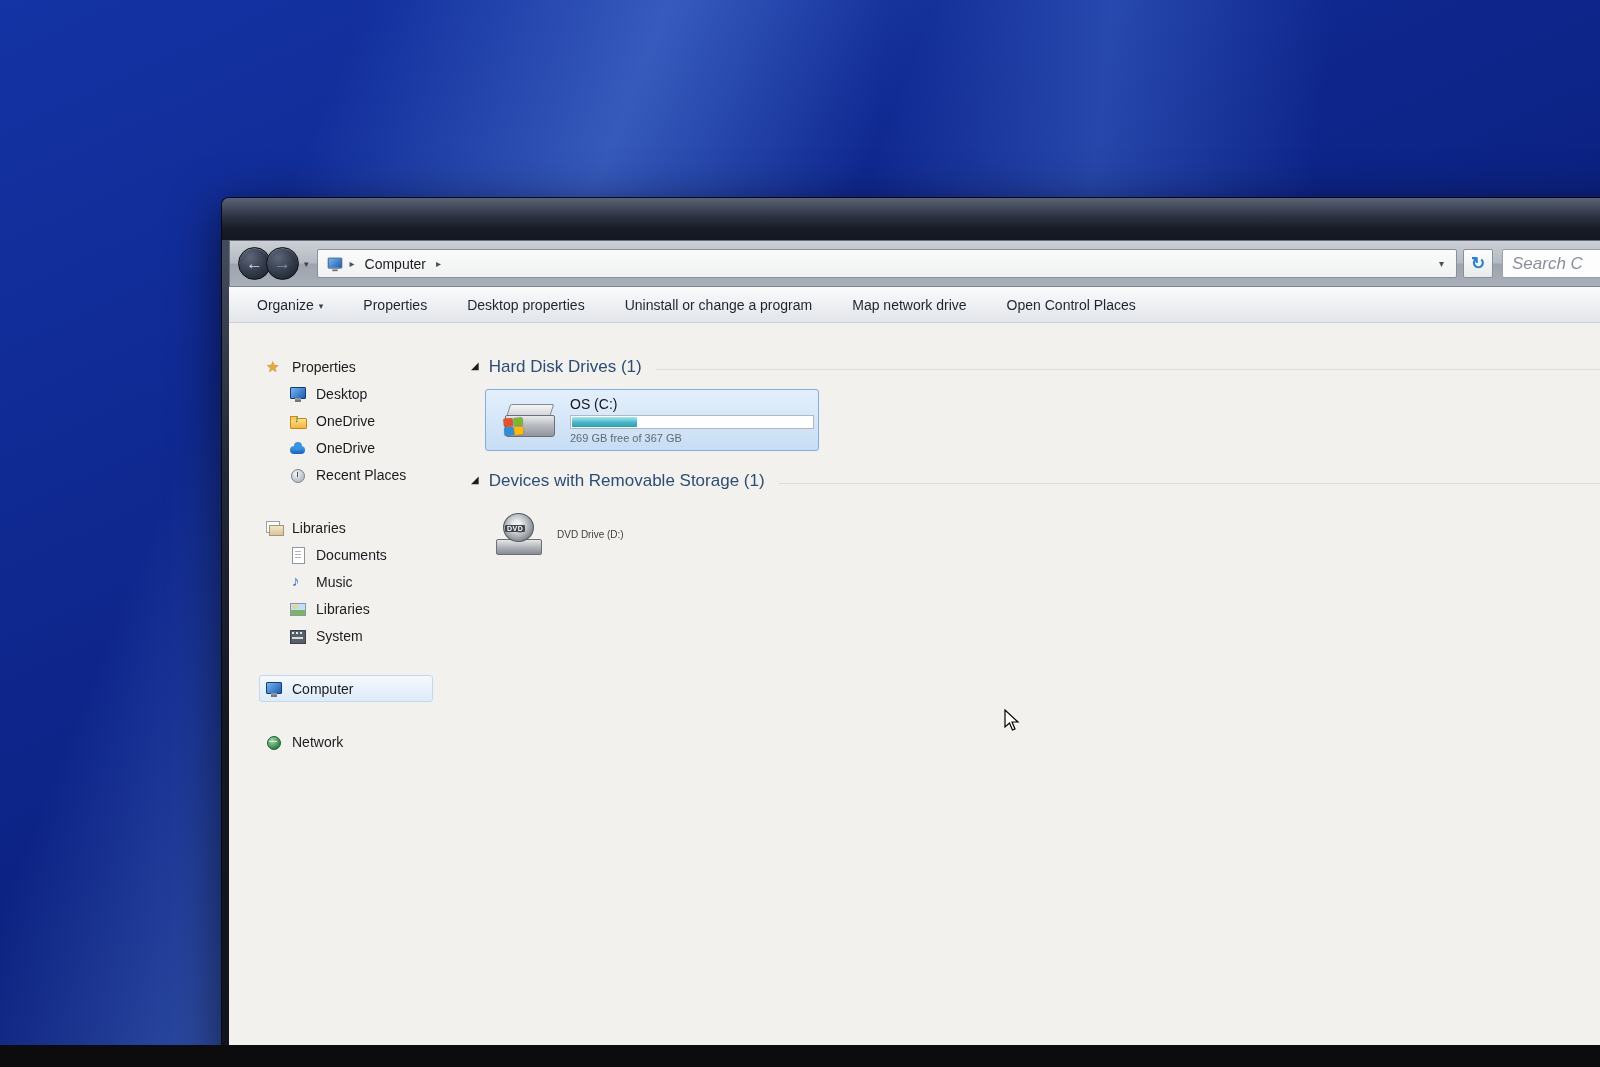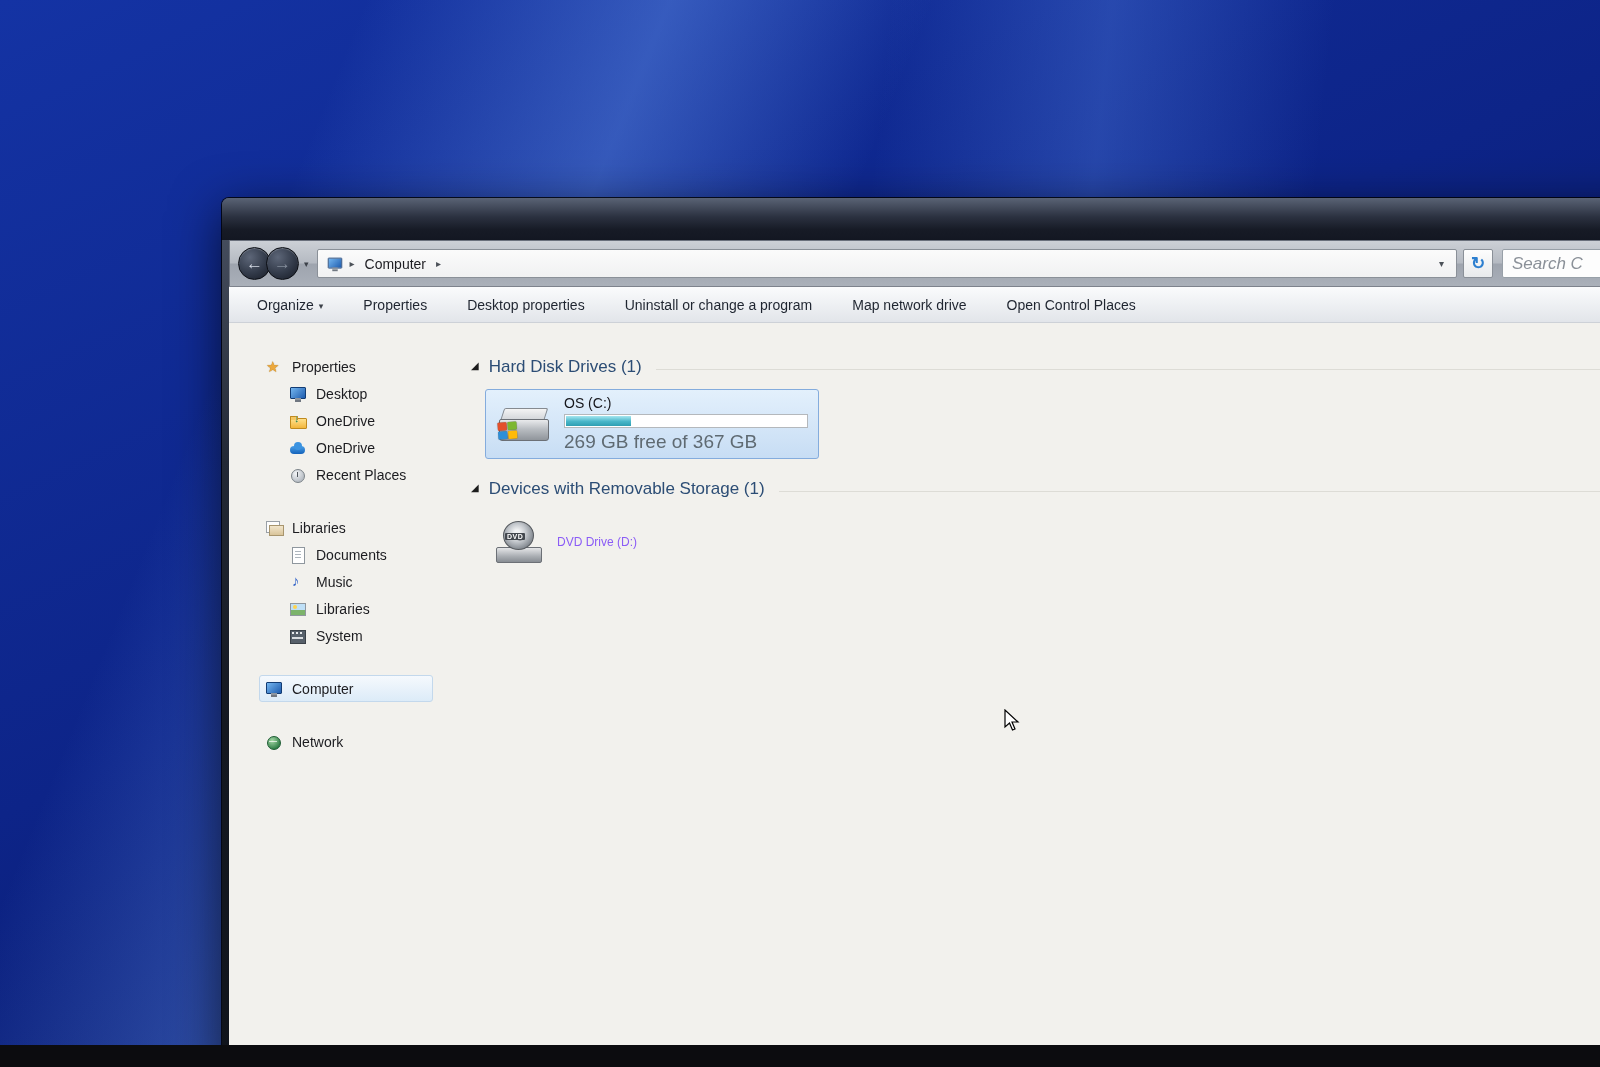--- a/index.html
+++ b/index.html
@@ -89,35 +89,35 @@
   .side-label{ white-space:nowrap; }
 
   .main{ flex:1; padding:32px 0 0 16px; overflow:hidden; }
   .group-header{ display:flex; align-items:center; gap:10px; height:24px; }
   .expander{ font-size:10px; color:#1c1c1c; position:relative; top:-2px; }
   .gh-label{ font-size:17px; color:#2c4d75; white-space:nowrap; }
   .gh-rule{ flex:1; height:1px; background:#dddcd6; margin:0 26px 0 4px; position:relative; top:2px; }
 
   .drive-tile{
     margin:10px 0 18px 14px; width:334px; min-height:62px;
-    display:flex; align-items:center; gap:12px; padding:5px 10px;
+    display:flex; align-items:center; gap:12px; padding:5px 16px;
     border:1px solid #84acdd; border-radius:3px;
     background:linear-gradient(#e3f0fc,#c7ddf4);
   }
   .drive-info{ flex:1; }
   .drive-name{ font-size:14px; color:#15151a; margin-bottom:3px; }
   .capacity-bar{
     width:244px; height:14px; border:1px solid #b4b8bc; background:#fff; padding:1px;
   }
   .capacity-fill{ display:block; height:100%;
     background:linear-gradient(#a5e6f0,#49b6c8 55%, #2f9fb2); }
-  .drive-free{ font-size:19px; color:#5f6a72; margin-top:3px; }
+  .drive-free{ font-size:11px; color:#5f6a72; margin-top:3px; }
 
   .dvd-row{ display:flex; align-items:center; gap:12px; margin:14px 0 0 14px; width:250px; padding:4px 8px; }
-  .dvd-name{ font-size:12px; color:#8b5cf6; }
+  .dvd-name{ font-size:10px; color:#404040; }
 
   
   .ic{ width:18px; height:16px; position:relative; flex:none; display:inline-block; }
   .ic-font{ font-size:14px; line-height:16px; text-align:center; }
   .ic-star .glyph{ color:#eca83d; text-shadow:0 0 1px #8d6315; font-size:15px; position:absolute; left:1px; top:-1px; }
   .music .glyph{ color:#3465c8; font-size:15px; position:absolute; left:3px; top:-1px; }
 
   .ic-desktop::before{ content:""; position:absolute; left:1px; top:1px; width:14px; height:10px;
     background:linear-gradient(135deg,#74b6f0,#1e5cae); border:1px solid #123c74; border-radius:1px; }
   .ic-desktop::after{ content:""; position:absolute; left:6px; top:12px; width:6px; height:2px;

